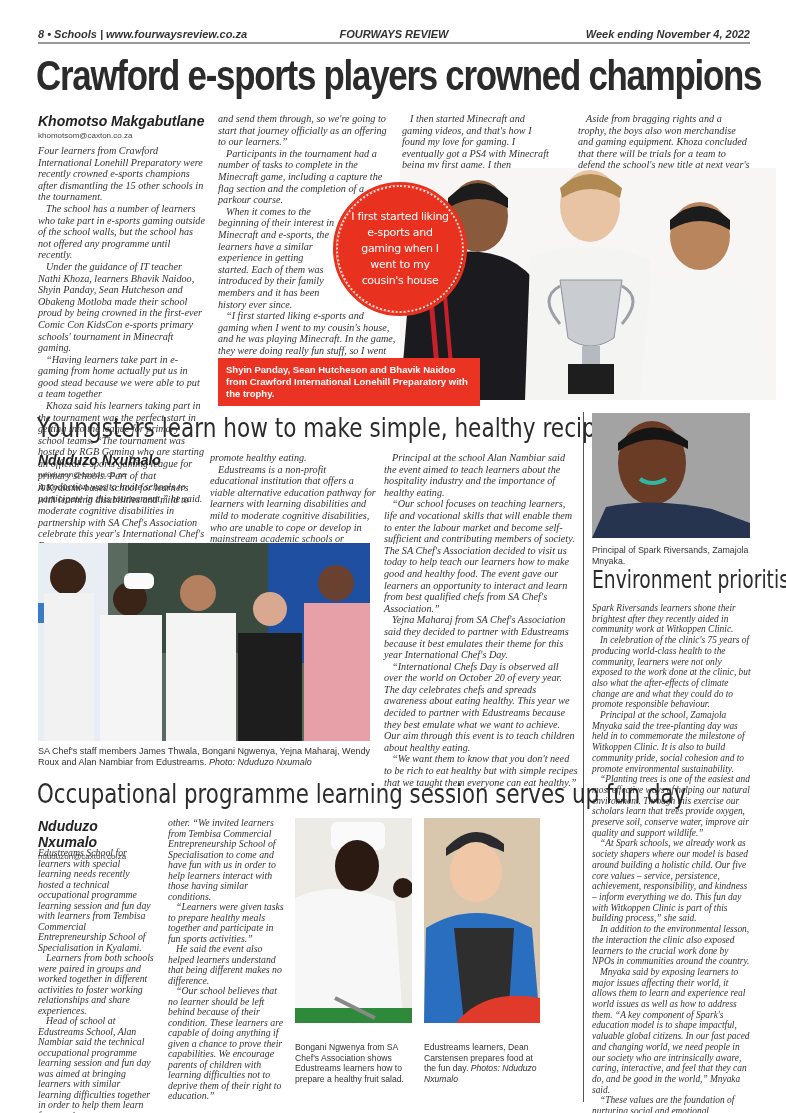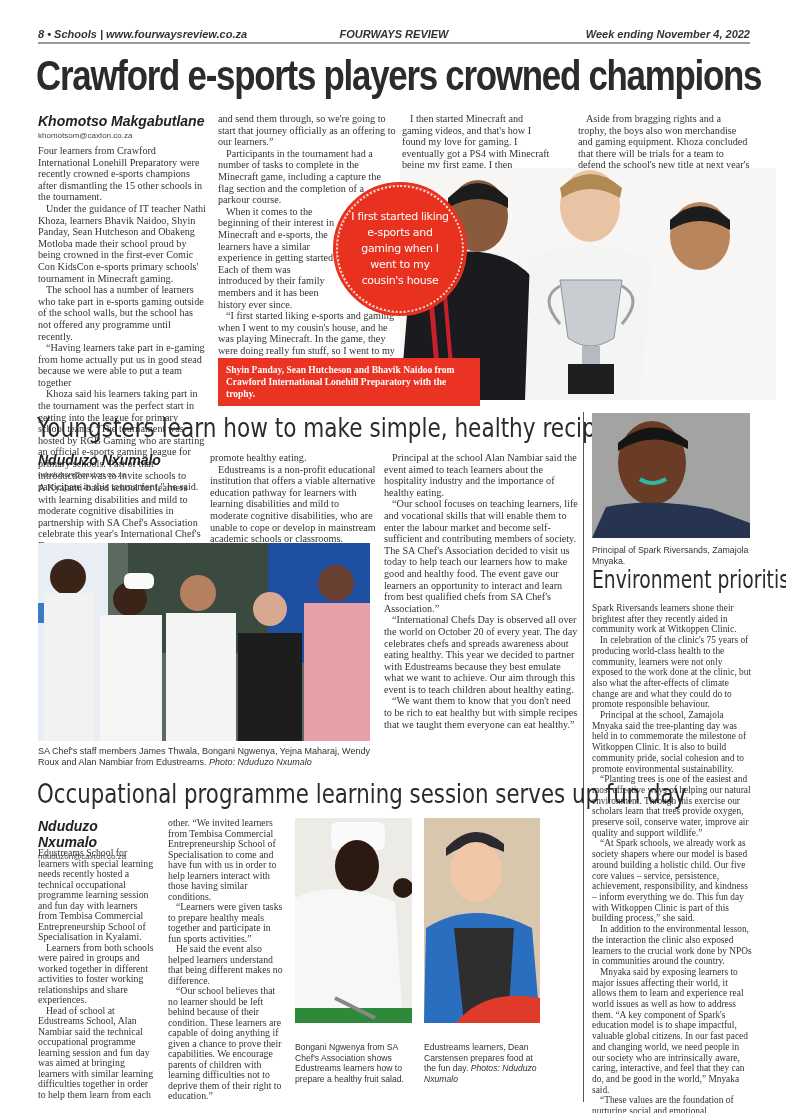--- a/index.html
+++ b/index.html
@@ -12,21 +12,21 @@
   .running-head .c { position: absolute; left: 0; width: 100%; top: 0; text-align: center; }
   .running-head .r { position: absolute; right: 0; top: 0; }
 
   .hl-main { left: 36px; top: 52px; width: 716px; font-family: "Liberation Sans", sans-serif; font-weight: bold; font-size: 42px; letter-spacing: -1.5px; color: #2b2b2b; transform: scaleX(0.83); transform-origin: left top; white-space: nowrap; line-height: 48px; }
   .hl { font-family: "DejaVu Sans", sans-serif; color: #2b2b2b; white-space: nowrap; transform-origin: left top; }
 
   .byline-name { font-family: "Liberation Sans", sans-serif; font-weight: bold; font-style: italic; font-size: 14px; color: #222; }
   .byline-email { font-family: "Liberation Sans", sans-serif; font-size: 8px; color: #444; margin-top: 2px; }
 
   .col { font-size: 10.2px; line-height: 11.6px; color: #333; text-align: left; }
-  .col p { text-indent: 8px; }
+  .col p { text-indent: 8px; font-style: italic; }
   .col p.first { text-indent: 0; }
 
   .caption { font-family: "Liberation Sans", sans-serif; font-size: 9px; line-height: 11px; color: #333; }
   .caption i { font-style: italic; }
 
   .red-caption { background: #ea3323; color: #fff; font-family: "Liberation Sans", sans-serif; font-weight: bold; font-size: 9.5px; line-height: 12px; padding: 6px 8px; }
 
   .pullquote { width: 128px; height: 128px; border-radius: 50%; background: #e8321f; border: 2px dotted #ffd9d0; outline: 3px solid #e8321f; color: #fff; font-family: "DejaVu Sans", sans-serif; font-size: 11px; line-height: 16px; text-align: center; display: flex; align-items: center; justify-content: center; padding: 10px; letter-spacing: -0.3px; }
 
   .photo { overflow: hidden; }
@@ -43,22 +43,22 @@
 
 <div class="abs hl-main">Crawford e-sports players crowned champions</div>
 
 <div class="abs" style="left:38px; top:113px; width:170px;">
   <div class="byline-name">Khomotso Makgabutlane</div>
   <div class="byline-email">khomotsom@caxton.co.za</div>
 </div>
 
 <div class="abs col" style="left:38px; top:145px; width:168px;">
   <p class="first">Four learners from Crawford International Lonehill Preparatory were recently crowned e-sports champions after dismantling the 15 other schools in the tournament.</p>
+  <p>The school has a number of learners who take part in e-sports gaming outside of the school walls, but the school has not offered any programme until recently.</p>
   <p>Under the guidance of IT teacher Nathi Khoza, learners Bhavik Naidoo, Shyin Panday, Sean Hutcheson and Obakeng Motloba made their school proud by being crowned in the first-ever Comic Con KidsCon e-sports primary schools' tournament in Minecraft gaming.</p>
-  <p>The school has a number of learners who take part in e-sports gaming outside of the school walls, but the school has not offered any programme until recently.</p>
   <p>“Having learners take part in e-gaming from home actually put us in good stead because we were able to put a team together</p>
   <p>Khoza said his learners taking part in the tournament was the perfect start in getting into the league for primary school teams. “The tournament was hosted by RGB Gaming who are starting an official e-sports gaming league for primary schools. Part of that introduction was to invite schools to participate in this tournament,” he said.</p>
 </div>
 
 <div class="abs col" style="left:218px; top:113px; width:178px;">
   <p class="first">and send them through, so we're going to start that journey officially as an offering to our learners.”</p>
   <p>Participants in the tournament had a number of tasks to complete in the Minecraft game, including a capture the flag section and the completion of a parkour course.</p>
   <p style="width:118px;">When it comes to the beginning of their interest in Minecraft and e-sports, the learners have a similar experience in getting started. Each of them was introduced by their family members and it has been history ever since.</p>
   <p>“I first started liking e-sports and gaming when I went to my cousin's house, and he was playing Minecraft. In the game, they were doing really fun stuff, so I went to my dad one day and asked to get the game,” said learner Shyin.</p>
   <p>“At the time, it was on mobile.</p>
@@ -94,41 +94,42 @@
     <path d="M222 118 Q244 130 222 156" stroke="#9aa0a6" stroke-width="3" fill="none"></path>
     <rect x="182" y="178" width="18" height="18" fill="#b5bac0"></rect>
     <rect x="168" y="196" width="46" height="30" fill="#1e1e1e"></rect>
   </svg>
 </div>
 
 <div class="abs pullquote" style="left:336px; top:185px;">
   <span>I first started liking e-sports and gaming when I went to my cousin's house</span>
 </div>
 
-<div class="abs red-caption" style="left:218px; top:358px; width:262px;font-family:Liberation Serif, serif;">Shyin Panday, Sean Hutcheson and Bhavik Naidoo from Crawford International Lonehill Preparatory with the trophy.</div>
+<div class="abs red-caption" style="left:218px; top:358px; width:262px;">Shyin Panday, Sean Hutcheson and Bhavik Naidoo from Crawford International Lonehill Preparatory with the trophy.</div>
 
 <div class="abs hl" style="left:37px; top:412px; font-size:27px; transform:scaleX(0.80);">Youngsters learn how to make simple, healthy recipes</div>
 
 <div class="abs" style="left:38px; top:452px; width:170px;">
   <div class="byline-name">Nduduzo Nxumalo</div>
   <div class="byline-email">nduduzon@caxton.co.za</div>
 </div>
 
 <div class="abs col" style="left:38px; top:482px; width:168px;">
   <p class="first">A Kyalami-based school for learners with learning disabilities and mild to moderate cognitive disabilities in partnership with SA Chef's Association celebrate this year's International Chef's Day to</p>
 </div>
 
 <div class="abs col" style="left:210px; top:452px; width:166px;">
   <p class="first">promote healthy eating.</p>
   <p>Edustreams is a non-profit educational institution that offers a viable alternative education pathway for learners with learning disabilities and mild to moderate cognitive disabilities, who are unable to cope or develop in mainstream academic schools or classrooms.</p>
 </div>
 
 <div class="abs col" style="left:384px; top:452px; width:194px;">
   <p>Principal at the school Alan Nambiar said the event aimed to teach learners about the hospitality industry and the importance of healthy eating.</p>
   <p>“Our school focuses on teaching learners, life and vocational skills that will enable them to enter the labour market and become self-sufficient and contributing members of society. The SA Chef's Association decided to visit us today to help teach our learners how to make good and healthy food. The event gave our learners an opportunity to interact and learn from best qualified chefs from SA Chef's Association.”</p>
+  <p>Yejna Maharaj from SA Chef's Association said they decided to partner with Edustreams because it best emulates their theme for this year International Chef's Day.</p>
   <p>“International Chefs Day is observed all over the world on October 20 of every year. The day celebrates chefs and spreads awareness about eating healthy. This year we decided to partner with Edustreams because they best emulate what we want to achieve. Our aim through this event is to teach children about healthy eating.</p>
   <p>“We want them to know that you don't need to be rich to eat healthy but with simple recipes that we taught them everyone can eat healthy.”</p>
 </div>
 
 <div class="abs photo" style="left:38px; top:543px; width:332px; height:198px; background:#5a6a5e;">
   <svg width="332" height="198" viewBox="0 0 332 198">
     <rect x="0" y="0" width="70" height="198" fill="#e8eef4"></rect>
     <rect x="90" y="0" width="140" height="110" fill="#3b4a3e"></rect>
     <rect x="230" y="0" width="102" height="120" fill="#1e4fa0"></rect>
     <rect x="0" y="60" width="40" height="20" fill="#3a7bc6"></rect>

